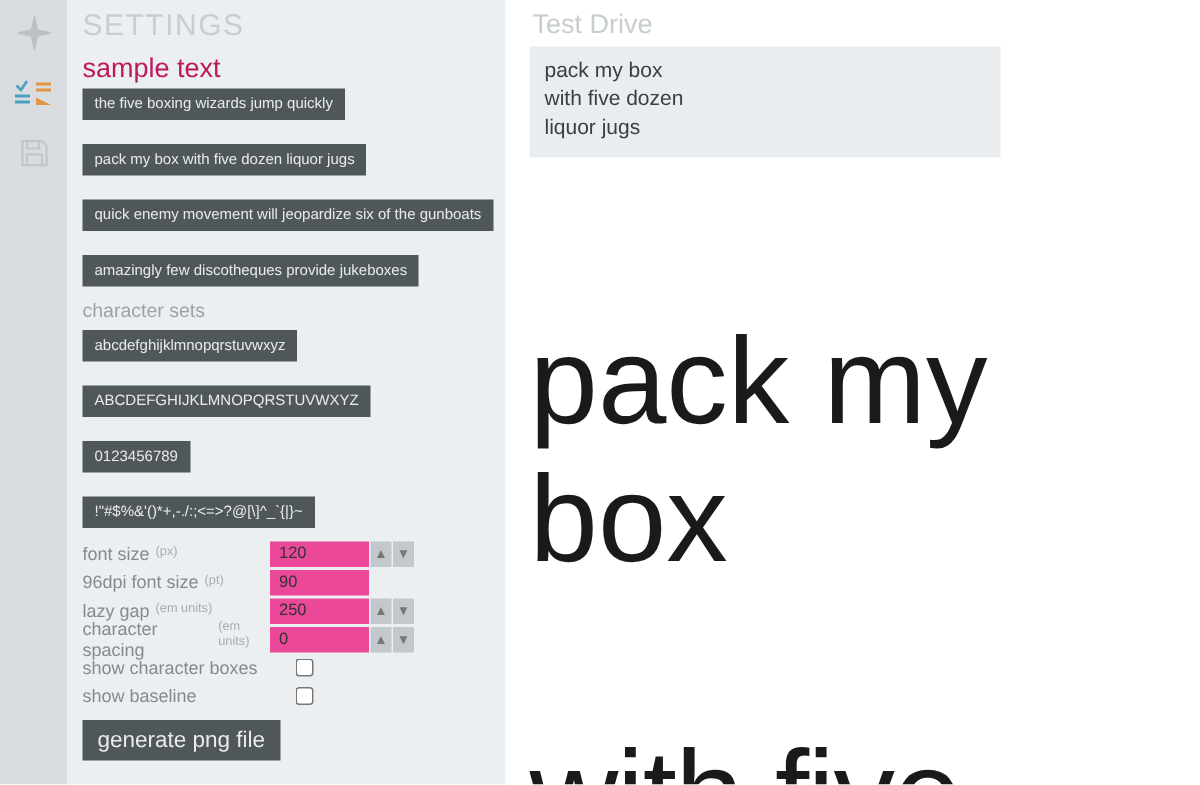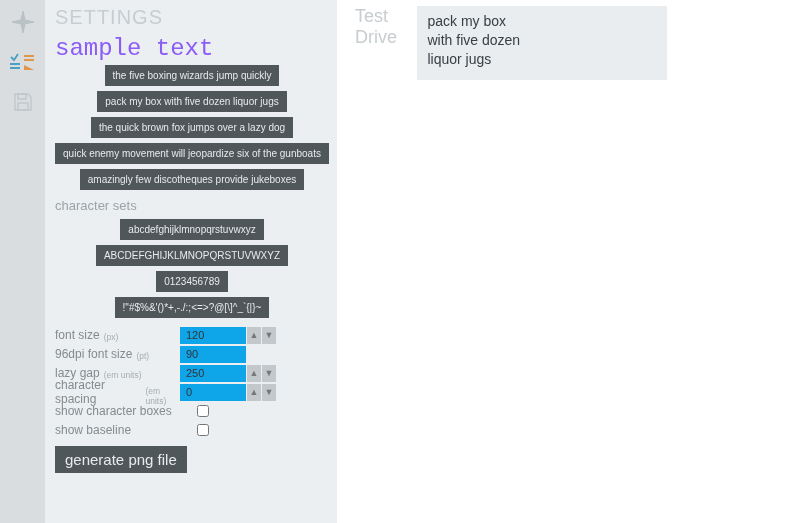--- a/index.html
+++ b/index.html
@@ -13,45 +13,45 @@
   }
   .iconbar .ico { width: 28px; height: 28px; display: flex; align-items: center; justify-content: center; cursor: pointer; }
   .settings {
     width: 292px; min-width: 292px; height: 100%;
     background: #eceff1;
     padding: 6px 8px 8px 10px;
     overflow: hidden;
     font-size: 11px; color: #545b5e;
   }
   .settings-title { font-size: 20px; color: #c7cdd0; font-weight: 400; letter-spacing: 1px; margin-bottom: 6px; }
-  .section-title { font-size: 24px; color: #8b5cf6; font-weight: 400; margin: 4px 0 1px 0; font-family: Liberation Mono, monospace; }
+  .section-title { font-size: 18px; color: #be185d; font-weight: 400; margin: 4px 0 1px 0; }
   .subsection { font-size: 13px; color: #9aa3a7; margin-bottom: 4px; }
   .chip {
     display: inline-block; background: #4f575b; color: #e8eaeb;
     font-size: 10px; padding: 5px 8px; margin: 2px 0; cursor: pointer;
     white-space: nowrap;
   }
-  .chiplist { display: flex; flex-direction: column; align-items: center; gap: 1px; margin-bottom: 6px; }
+  .chiplist { display: flex; flex-direction: column; align-items: flex-start; gap: 12px; margin-bottom: 6px; }
   .opt-row { display: flex; align-items: center; height: 18px; margin: 1px 0; }
-  .opt-label { width: 125px; color: #848b8e; font-size: 12px; display: flex; align-items: flex-end; gap: 4px; }
+  .opt-label { width: 125px; color: #848b8e; font-size: 12px; display: flex; align-items: flex-start; gap: 4px; }
   .opt-label .unit { font-size: 8.5px; color: #a5adb0; }
-  .opt-input { width: 66px; height: 17px; background: #0ea5e9; border: none; font-size: 11px; padding: 2px 6px; color: #333; }
+  .opt-input { width: 66px; height: 17px; background: #ec4899; border: none; font-size: 11px; padding: 2px 6px; color: #333; }
   .spin { width: 14px; height: 17px; background: #c2c8cb; color: #777; font-size: 9px; display: flex; align-items: center; justify-content: center; cursor: pointer; margin-left: 1px; user-select: none; }
   .chk-row { display: flex; align-items: center; height: 18px; margin: 1px 0; }
   .chk-row .opt-label { width: 142px; }
   .chk { width: 12px; height: 12px; }
   .genbtn {
     display: inline-block; margin-top: 6px;
     background: #4f575b; color: #e8eaeb; font-size: 15px;
     padding: 5px 10px; cursor: pointer; border: none;
   }
   .preview {
     flex: 1; height: 100%; background: #fff;
     padding: 6px 0 0 16px;
-    display: flex; flex-direction: row;
+    display: flex; flex-direction: column;
   }
   .preview-title { font-size: 18px; color: #c7cdd0; font-weight: 400; margin-bottom: 4px; padding-left: 2px; }
   .preview-editor {
     background: #e9edf0; color: #384045; font-size: 14px; line-height: 1.35;
     border: none; padding: 6px 10px; width: 100%; resize: none; font-family: inherit;
     height: 74px;
   }
   .canvas {
     flex: 1; font-size: 82px; line-height: 1.12; color: #1a1a1a;
     white-space: pre-line; overflow: hidden; padding-top: 12px;
@@ -100,21 +100,20 @@
     </div>
   </div>
 
   <div class="settings">
     <div class="settings-title">SETTINGS</div>
 
     <div class="section-title">sample text</div>
     <div class="chiplist">
       <span class="chip">the five boxing wizards jump quickly</span>
       <span class="chip">pack my box with five dozen liquor jugs</span>
-      <span class="chip">the quick brown fox jumps over a lazy dog</span>
       <span class="chip">quick enemy movement will jeopardize six of the gunboats</span>
       <span class="chip">amazingly few discotheques provide jukeboxes</span>
     </div>
 
     <div class="subsection">character sets</div>
     <div class="chiplist">
       <span class="chip">abcdefghijklmnopqrstuvwxyz</span>
       <span class="chip">ABCDEFGHIJKLMNOPQRSTUVWXYZ</span>
       <span class="chip">0123456789</span>
       <span class="chip">!"#$%&amp;'()*+,-./:;&lt;=&gt;?@[\]^_`{|}~</span>

